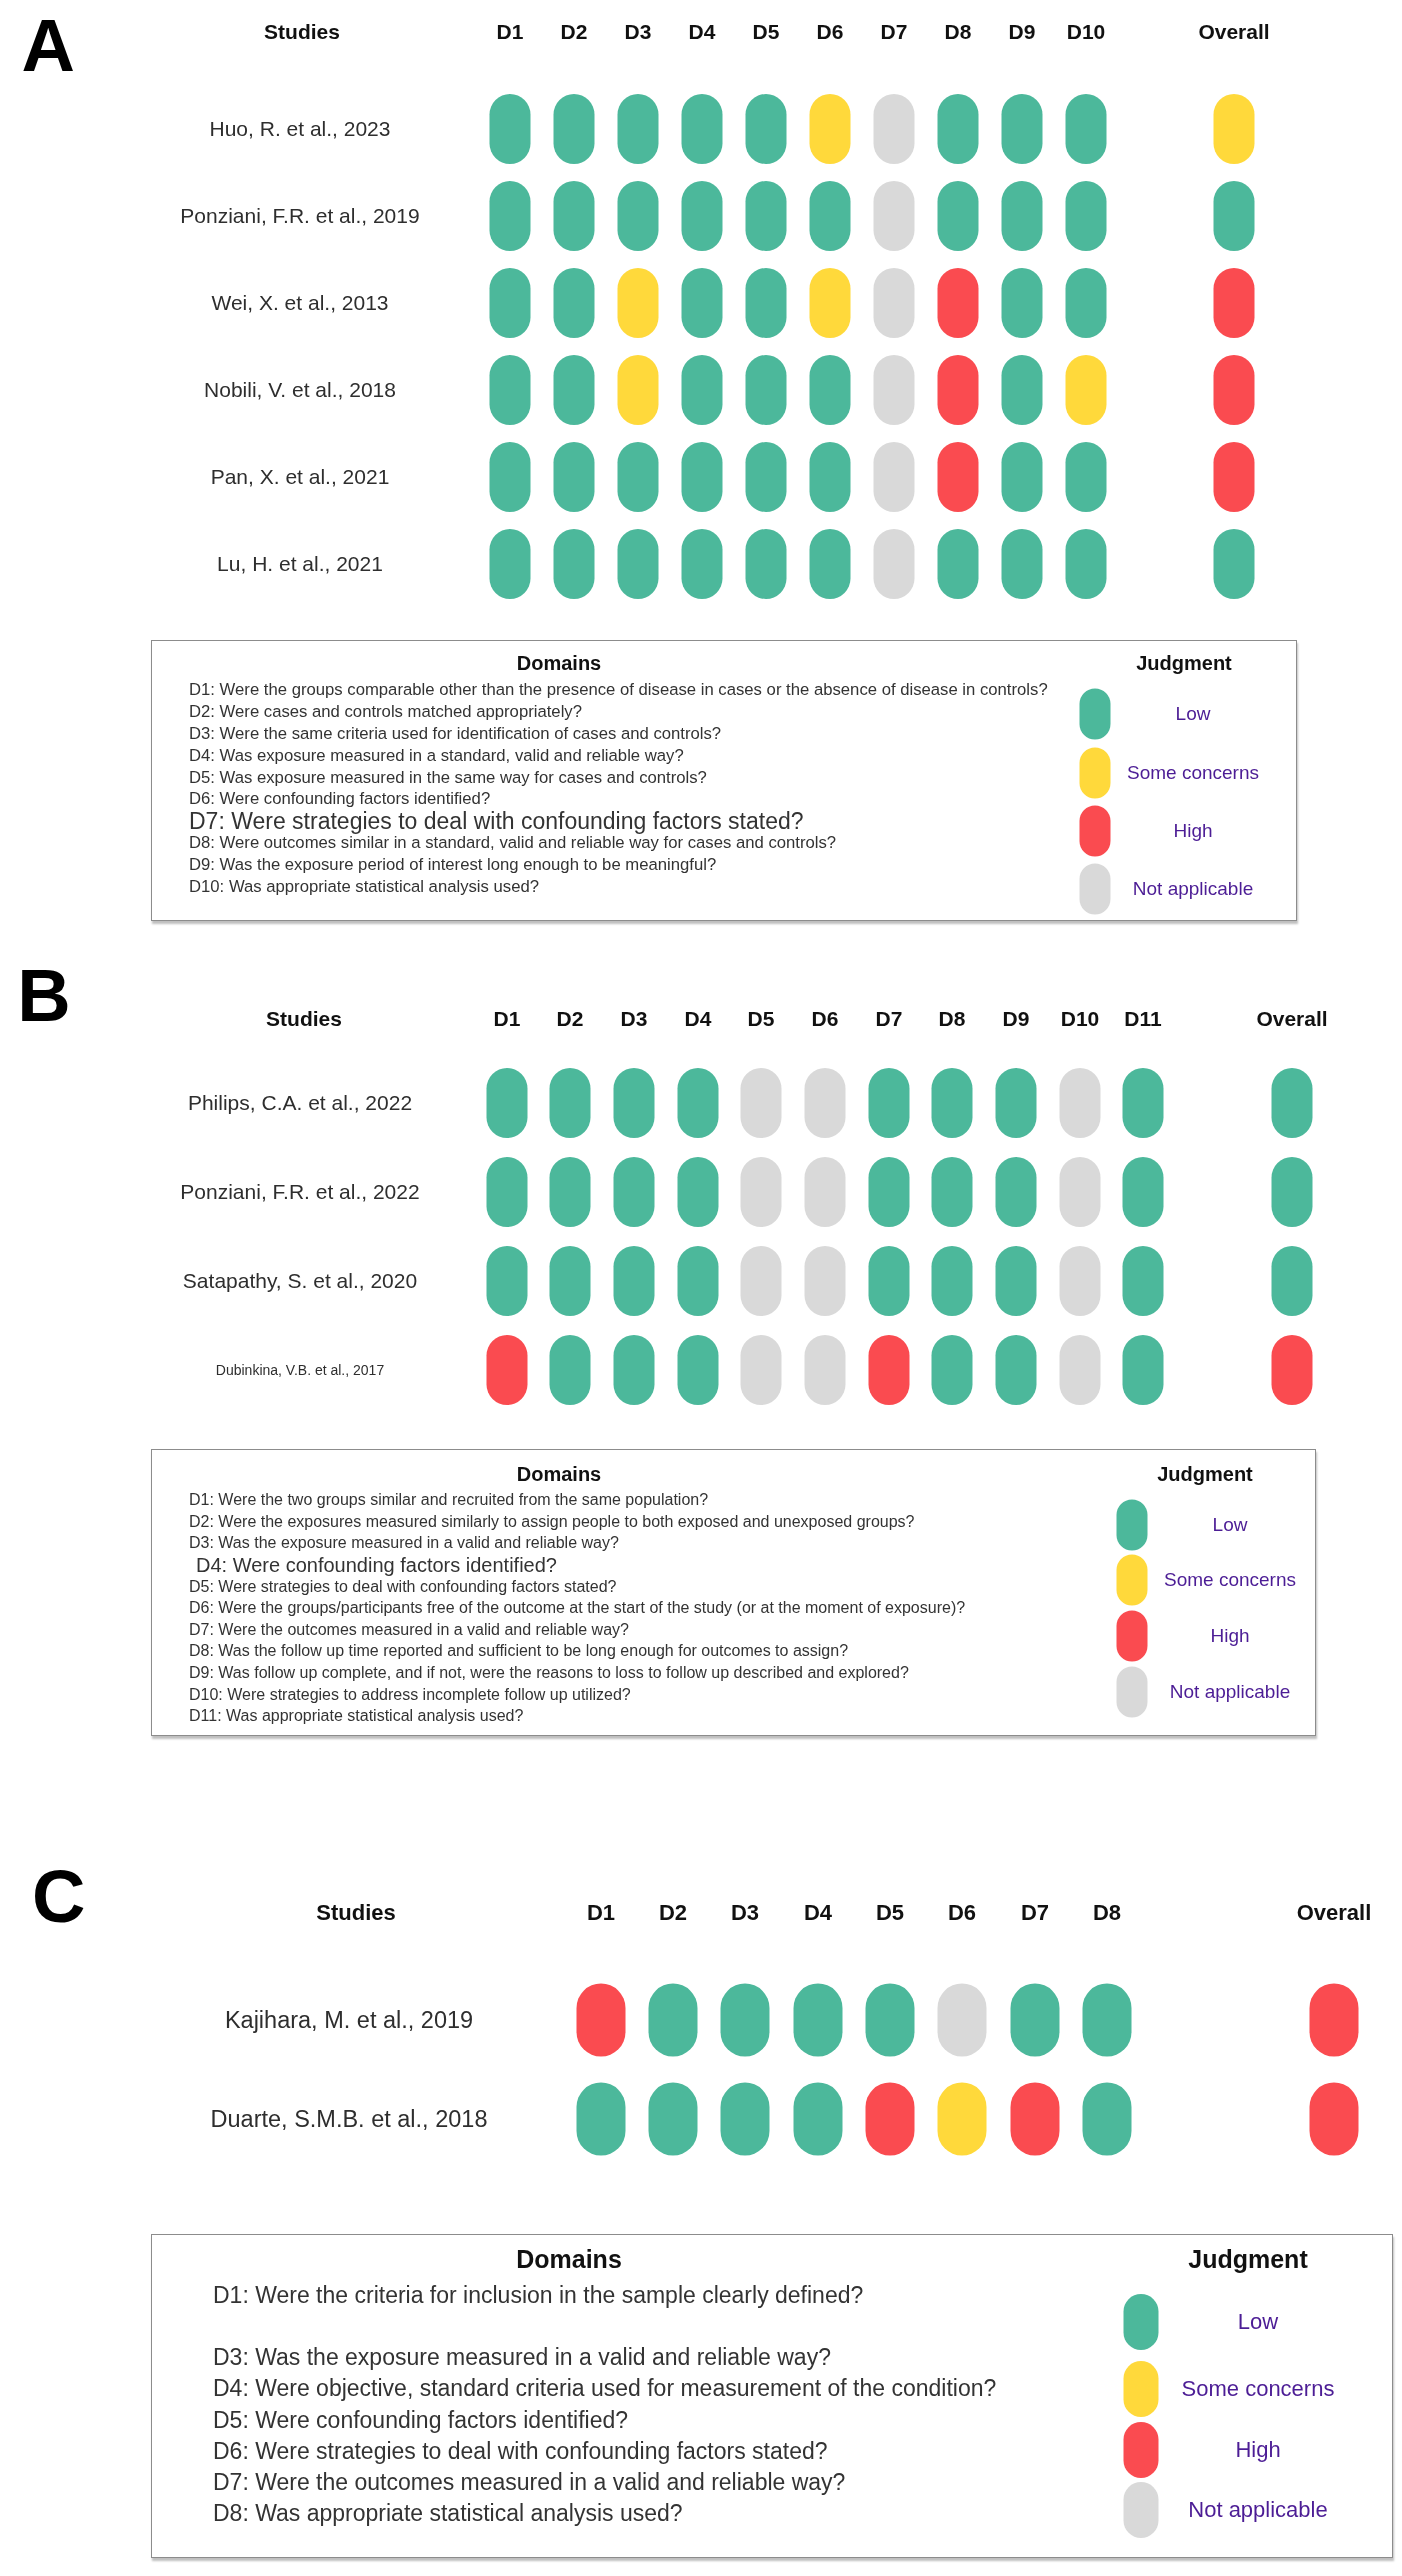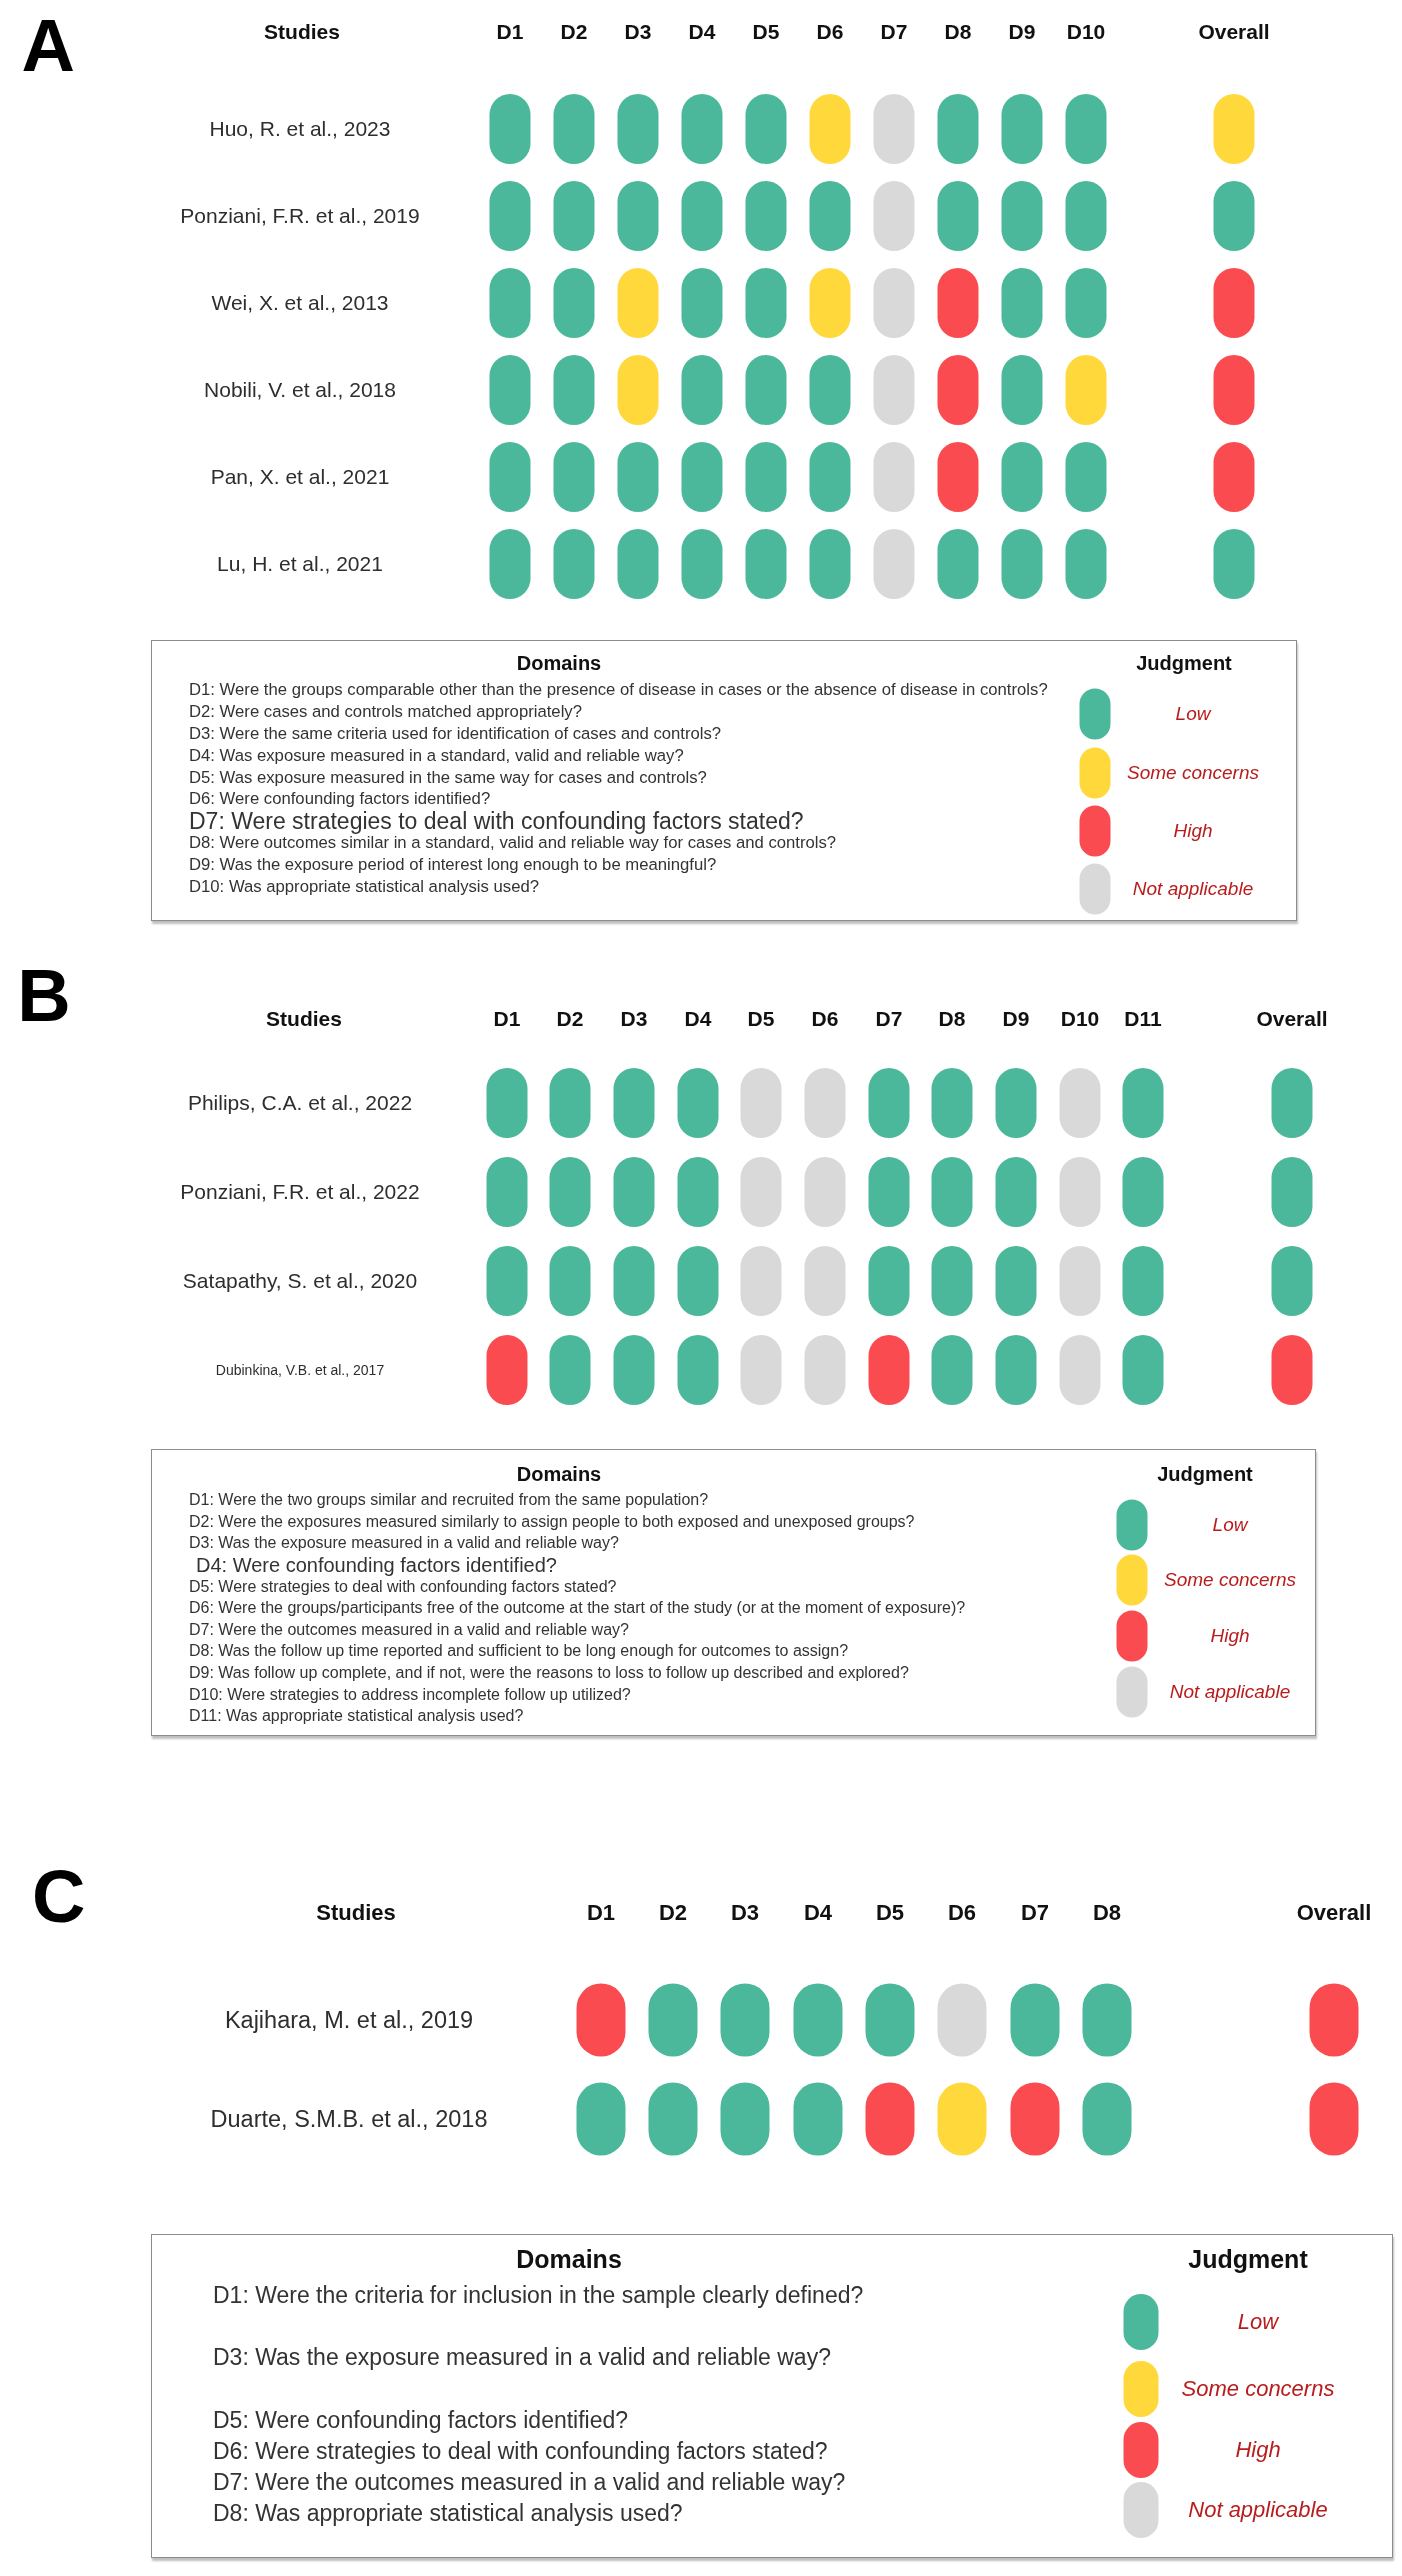--- a/index.html
+++ b/index.html
@@ -10,21 +10,21 @@
   .abs{position:absolute;}
   .cc{transform:translate(-50%,-50%);}
   .vc{transform:translateY(-50%);}
   .panel-letter{font-weight:700;color:#000;line-height:1;}
   .col-hdr{font-weight:700;color:#111;white-space:nowrap;}
   .study-name{color:#2e2e2e;white-space:nowrap;}
   .pill{border-radius:617px;}
   .legend-box{border:1.9px solid #8c8c8c;box-shadow:1.2px 2.5px 1.9px rgba(0,0,0,0.25);background:#fff;box-sizing:border-box;}
   .sec-title{font-weight:700;color:#111;white-space:nowrap;}
   .dom-line{color:#333;white-space:nowrap;}
-  .judg-label{color:#b91c1c;white-space:nowrap;font-style:italic;}
+  .judg-label{color:#4c1d95;white-space:nowrap;}
 </style>
 </head>
 <body>
 
 <div class="page">
     <div class="abs panel-letter" style="left: 21.6px; top: 9.3px; font-size: 74px;">A</div>
     <div class="abs cc col-hdr" style="left: 302px; top: 32px; font-size: 21px;">Studies</div>
     <div class="abs cc col-hdr" style="left: 510px; top: 32px; font-size: 21px;">D1</div>
     <div class="abs cc col-hdr" style="left: 574px; top: 32px; font-size: 21px;">D2</div>
     <div class="abs cc col-hdr" style="left: 638px; top: 32px; font-size: 21px;">D3</div>
@@ -245,20 +245,21 @@
     <div class="abs cc pill" style="left: 818px; top: 2119px; width: 49px; height: 73px; background: rgb(76, 184, 155);"></div>
     <div class="abs cc pill" style="left: 890px; top: 2119px; width: 49px; height: 73px; background: rgb(250, 75, 80);"></div>
     <div class="abs cc pill" style="left: 962px; top: 2119px; width: 49px; height: 73px; background: rgb(255, 217, 59);"></div>
     <div class="abs cc pill" style="left: 1035px; top: 2119px; width: 49px; height: 73px; background: rgb(250, 75, 80);"></div>
     <div class="abs cc pill" style="left: 1107px; top: 2119px; width: 49px; height: 73px; background: rgb(76, 184, 155);"></div>
     <div class="abs cc pill" style="left: 1334px; top: 2119px; width: 49px; height: 73px; background: rgb(250, 75, 80);"></div>
     <div class="abs legend-box" style="left: 151px; top: 2234px; width: 1242px; height: 324px;"></div>
     <div class="abs cc sec-title" style="left: 569px; top: 2259px; font-size: 25px;">Domains</div>
     <div class="abs vc dom-line" style="left: 213px; top: 2295px; font-size: 23px;">D1: Were the criteria for inclusion in the sample clearly defined?</div>
     <div class="abs vc dom-line" style="left: 213px; top: 2357px; font-size: 23px;">D3: Was the exposure measured in a valid and reliable way?</div>
+    <div class="abs vc dom-line" style="left: 213px; top: 2388px; font-size: 23px;">D4: Were objective, standard criteria used for measurement of the condition?</div>
     <div class="abs vc dom-line" style="left: 213px; top: 2420px; font-size: 23px;">D5: Were confounding factors identified?</div>
     <div class="abs vc dom-line" style="left: 213px; top: 2451px; font-size: 23px;">D6: Were strategies to deal with confounding factors stated?</div>
     <div class="abs vc dom-line" style="left: 213px; top: 2482px; font-size: 23px;">D7: Were the outcomes measured in a valid and reliable way?</div>
     <div class="abs vc dom-line" style="left: 213px; top: 2513px; font-size: 23px;">D8: Was appropriate statistical analysis used?</div>
     <div class="abs cc sec-title" style="left: 1248px; top: 2259px; font-size: 25px;">Judgment</div>
     <div class="abs cc pill" style="left: 1141px; top: 2322px; width: 35px; height: 56px; background: rgb(76, 184, 155);"></div>
     <div class="abs cc judg-label" style="left: 1258px; top: 2322px; font-size: 22px;">Low</div>
     <div class="abs cc pill" style="left: 1141px; top: 2389px; width: 35px; height: 56px; background: rgb(255, 217, 59);"></div>
     <div class="abs cc judg-label" style="left: 1258px; top: 2389px; font-size: 22px;">Some concerns</div>
     <div class="abs cc pill" style="left: 1141px; top: 2450px; width: 35px; height: 56px; background: rgb(250, 75, 80);"></div>

